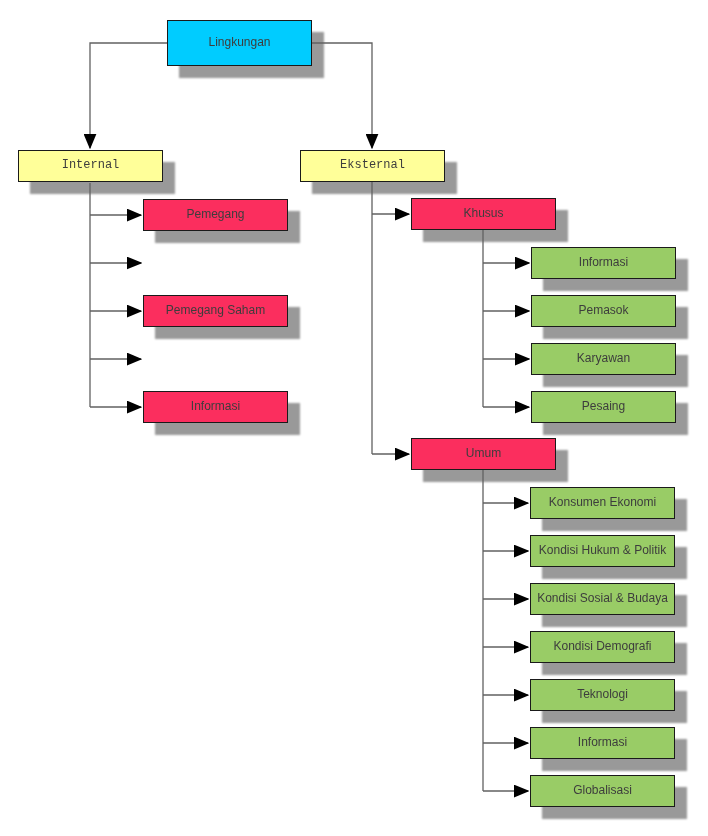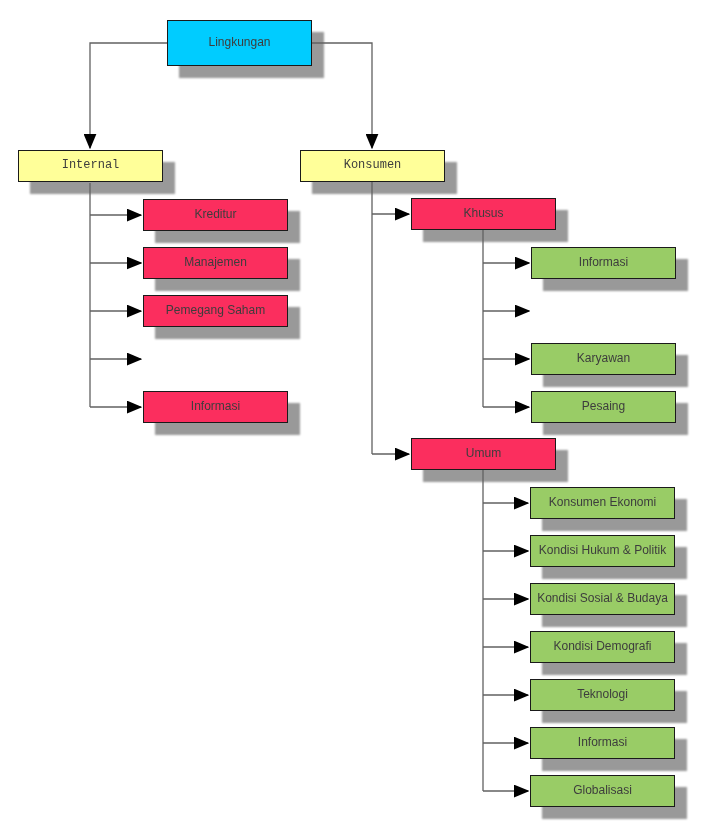--- a/index.html
+++ b/index.html
@@ -91,30 +91,30 @@
     <path d="M483,599 H528" marker-end="url(#arr)"></path>
     <path d="M483,647 H528" marker-end="url(#arr)"></path>
     <path d="M483,695 H528" marker-end="url(#arr)"></path>
     <path d="M483,743 H528" marker-end="url(#arr)"></path>
     <path d="M483,791 H528" marker-end="url(#arr)"></path>
   </svg>
 
   <div class="node root" style="left:167px; top:20px">Lingkungan</div>
 
   <div class="node branch" style="left:18px; top:150px">Internal</div>
-  <div class="node branch" style="left:300px; top:150px">Konsumen</div>
+  <div class="node branch" style="left:300px; top:150px">Eksternal</div>
 
-  <div class="node category" style="left:143px; top:199px">Kreditur</div>
-  <div class="node category" style="left:143px; top:247px">Manajemen</div>
+  <div class="node category" style="left:143px; top:199px">Pemegang</div>
   <div class="node category" style="left:143px; top:295px">Pemegang Saham</div>
   <div class="node category" style="left:143px; top:391px">Informasi</div>
 
   <div class="node category" style="left:411px; top:198px">Khusus</div>
 
   <div class="node leaf" style="left:531px; top:247px">Informasi</div>
+  <div class="node leaf" style="left:531px; top:295px">Pemasok</div>
   <div class="node leaf" style="left:531px; top:343px">Karyawan</div>
   <div class="node category" style="left:411px; top:438px">Umum</div>
 
   <div class="node leaf" style="left:531px; top:391px">Pesaing</div>
 
   <div class="node leaf" style="left:530px; top:487px">Konsumen Ekonomi</div>
   <div class="node leaf" style="left:530px; top:535px">Kondisi Hukum &amp; Politik</div>
   <div class="node leaf" style="left:530px; top:583px">Kondisi Sosial &amp; Budaya</div>
   <div class="node leaf" style="left:530px; top:679px">Teknologi</div>
   <div class="node leaf" style="left:530px; top:631px">Kondisi Demografi</div>

